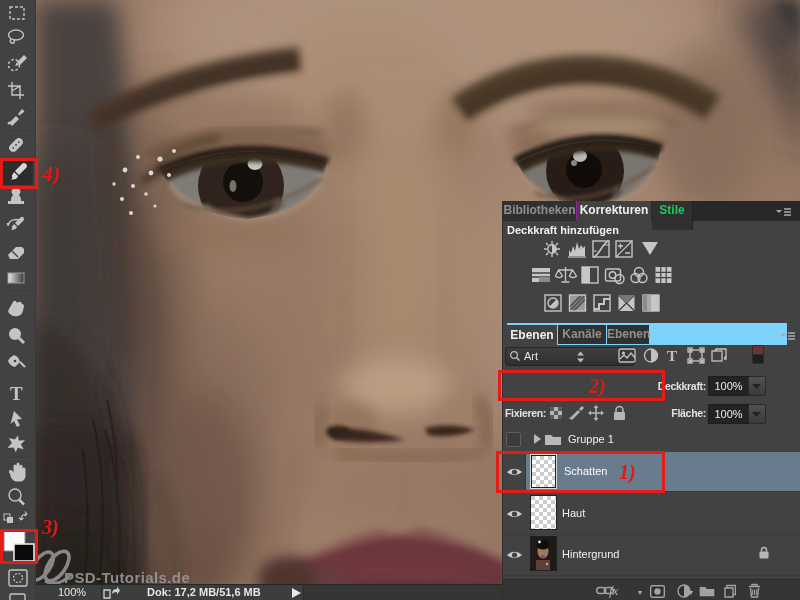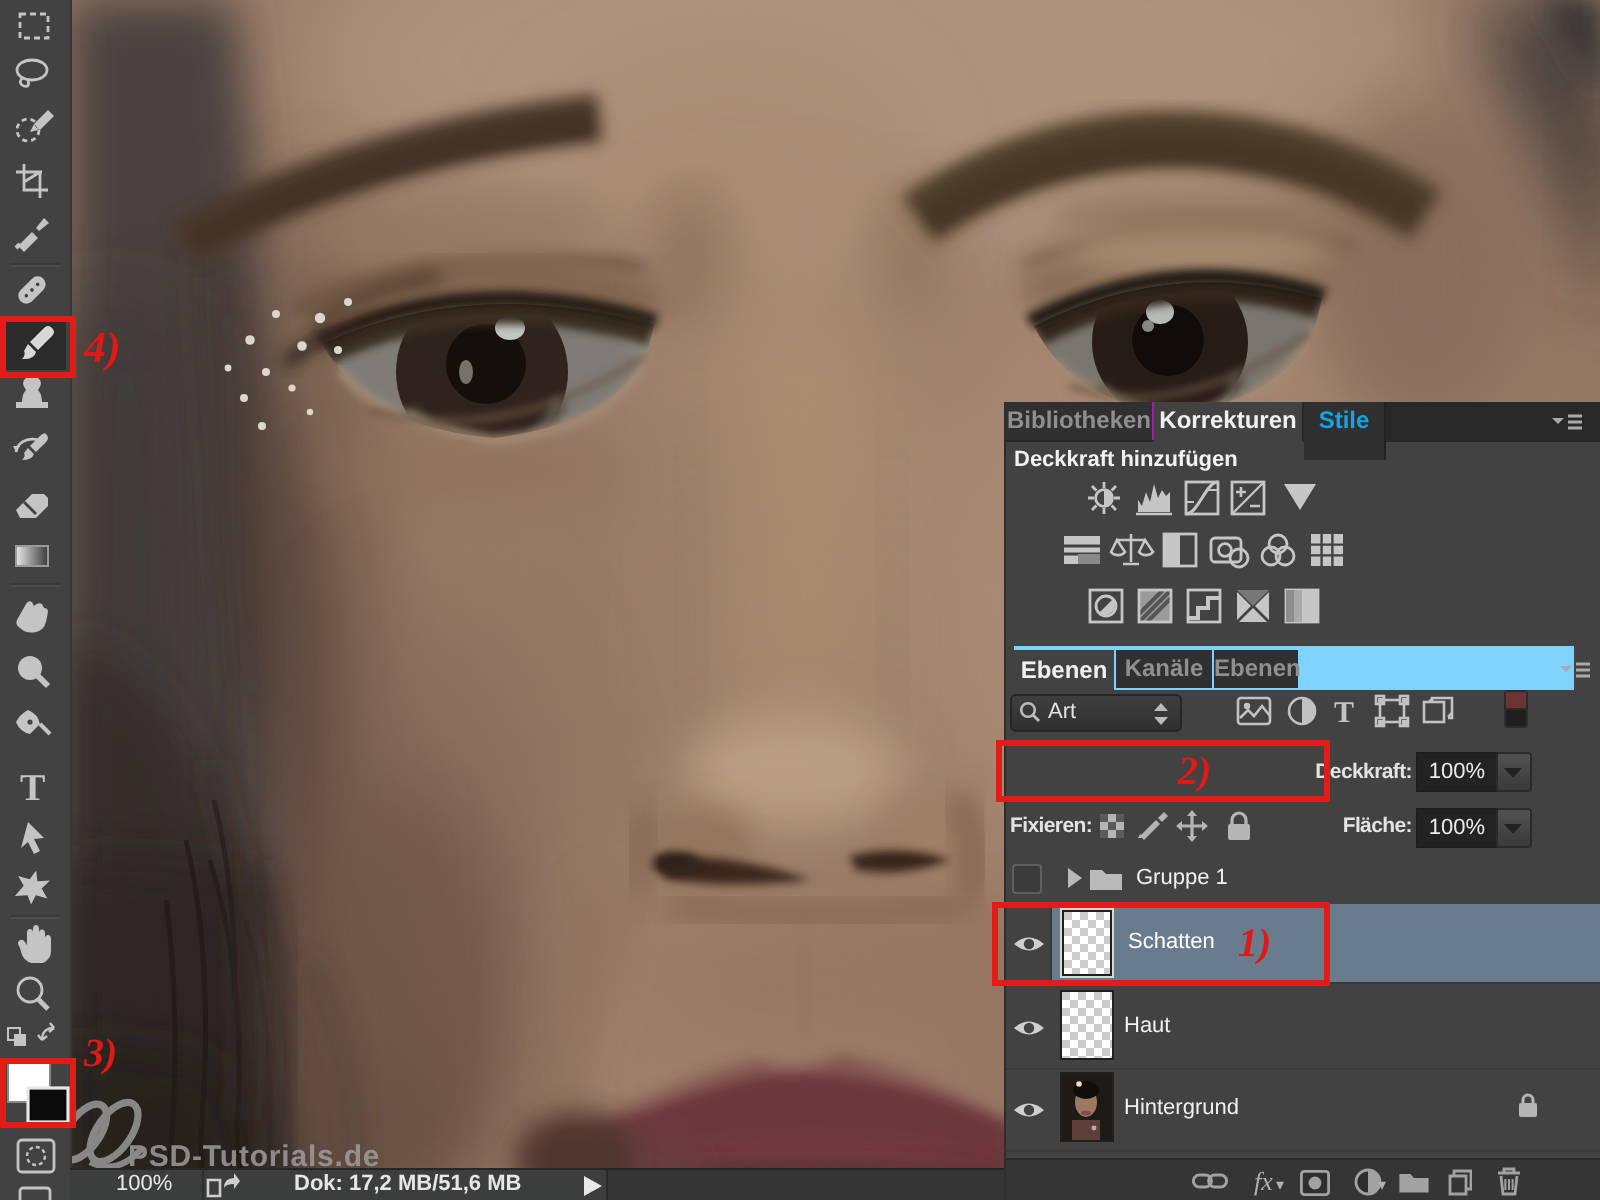--- a/index.html
+++ b/index.html
@@ -331,21 +331,21 @@
         <path d="M1 1 L 10 6 L 1 11 z" fill="#e8e8e8"></path>
       </svg>
     <div class="abs" style="left:268px;top:0;width:200px;height:16px;background:#353535;border-left:1px solid #2a2a2a;"></div>
   </div>
 
   <div class="abs" id="rightpanel" style="left:503px;top:201px;width:297px;height:399px;background:#424242;z-index:20;font-size:11px;color:#e3e3e3;border-left:1px solid #2e2e2e;box-sizing:content-box;margin-left:-1px;">
 
     <div class="abs" style="left:0;top:0;width:297px;height:19px;background:#282828;border-bottom:1px solid #282828;">
       <div class="abs" style="left:0;top:0;width:73px;height:19px;background:#303030;color:#8f8f8f;font-weight:bold;font-size:12px;line-height:19px;text-align:center;border-right:6px solid #a21caf;">Bibliotheken</div>
       <div class="abs" style="left:74px;top:0;width:74px;height:20px;background:#424242;color:#f0f0f0;font-weight:bold;font-size:12px;line-height:19px;text-align:center;">Korrekturen</div>
-      <div class="abs" style="left:149px;top:0;width:40px;height:29px;background:#303030;color:#0ea5e9;font-weight:bold;font-size:12px;line-height:19px;text-align:center;border-right:1px solid #222;">Stile</div>
+      <div class="abs" style="left:149px;top:0;width:40px;height:29px;background:#303030;color:#22c55e;font-weight:bold;font-size:12px;line-height:19px;text-align:center;border-right:1px solid #222;">Stile</div>
       <div class="abs" style="left:273px;top:6px;width:16px;height:9px;">
         <svg width="16" height="9">
             <path d="M0 2 l3 3 l3 -3 z" fill="#aaa"></path>
             <path d="M8 1 h7 M8 4 h7 M8 7 h7" stroke="#aaa" stroke-width="1.4"></path>
           </svg>
       </div>
     </div>
 
     <div class="abs" style="left:4px;top:23px;font-weight:bold;color:#f2f2f2;">Deckkraft hinzufügen</div>
     <svg class="abs" style="left:0;top:38px;" width="297" height="84" viewBox="0 0 297 84">
@@ -434,21 +434,21 @@
       <div class="abs" style="left:51px;top:2px;width:48px;height:19px;background:#303030;color:#8f8f8f;font-weight:bold;font-size:12px;line-height:19px;text-align:center;">Kanäle</div>
       <div class="abs" style="left:100px;top:2px;width:42px;height:19px;background:#303030;color:#8f8f8f;font-weight:bold;font-size:12px;line-height:19px;text-align:center;">Ebenen</div>
       <div class="abs" style="left:273px;top:8px;width:16px;height:9px;">
         <svg width="16" height="9">
             <path d="M0 2 l3 3 l3 -3 z" fill="#aaa"></path>
             <path d="M8 1 h7 M8 4 h7 M8 7 h7" stroke="#aaa" stroke-width="1.4"></path>
           </svg>
       </div>
     </div>
 
-    <div class="abs" style="left:2px;top:146px;width:84px;height:17px;background:linear-gradient(#3e3e3e,#303030);border:1px solid #262626;border-radius:3px;">
+    <div class="abs" style="left:2px;top:146px;width:84px;height:17px;background:linear-gradient(#3e3e3e,#303030);border:1px solid #262626;border-radius:3px;padding-left:44px;">
       <svg class="abs" style="left:3px;top:2px;" width="12" height="12">
           <circle cx="5" cy="5" r="3.4" stroke="#bbb" fill="none" stroke-width="1.3"></circle>
           <path d="M7.5 7.5 l3 3" stroke="#bbb" stroke-width="1.5"></path>
         </svg>
       <span class="abs" style="left:18px;top:2px;">Art</span>
       <svg class="abs" style="left:70px;top:3px;" width="9" height="12">
           <path d="M1 4.5 L4.5 0.5 L8 4.5 z M1 7.5 L4.5 11.5 L8 7.5 z" fill="#bbb"></path>
         </svg>
     </div>
     <svg class="abs" style="left:114px;top:146px;" width="150" height="18" viewBox="0 0 150 18">
@@ -578,21 +578,21 @@
         </svg>
     </div>
 
     <div class="abs" style="left:0;top:378px;width:297px;height:21px;background:#353535;border-top:1px solid #2a2a2a;">
       <svg class="abs" style="left:93px;top:6px;" width="18" height="9" viewBox="0 0 18 9">
         <g stroke="#a2a2a2" stroke-width="1.5" fill="none">
             <rect x="0.7" y="1.5" width="9" height="6" rx="3"></rect>
             <rect x="8.3" y="1.5" width="9" height="6" rx="3"></rect>
           </g>
       </svg>
-      <span class="abs" style="left:124px;top:3px;color:#b0b0b0;font-style:italic;font-size:13px;font-family:'Liberation Serif',serif;">fx</span>
+      <span class="abs" style="left:106px;top:3px;color:#b0b0b0;font-style:italic;font-size:13px;font-family:'Liberation Serif',serif;">fx</span>
         <span class="abs" style="left:135px;top:8px;color:#b0b0b0;font-size:8px;">▾</span>
       <svg class="abs" style="left:147px;top:5px;" width="15" height="13">
           <rect x="0.7" y="0.7" width="13.6" height="11.6" rx="1.5" fill="#2e2e2e" stroke="#a2a2a2" stroke-width="1.4"></rect>
           <circle cx="7.5" cy="6.5" r="3.2" fill="#a2a2a2"></circle>
         </svg>
       <svg class="abs" style="left:174px;top:4px;" width="14" height="14">
           <circle cx="7" cy="7" r="6" fill="#2e2e2e" stroke="#a2a2a2" stroke-width="1.4"></circle>
           <path d="M7 1 a6 6 0 0 1 0 12 z" fill="#a2a2a2"></path>
         </svg>
         <span class="abs" style="left:186px;top:8px;color:#b0b0b0;font-size:8px;">▾</span>

